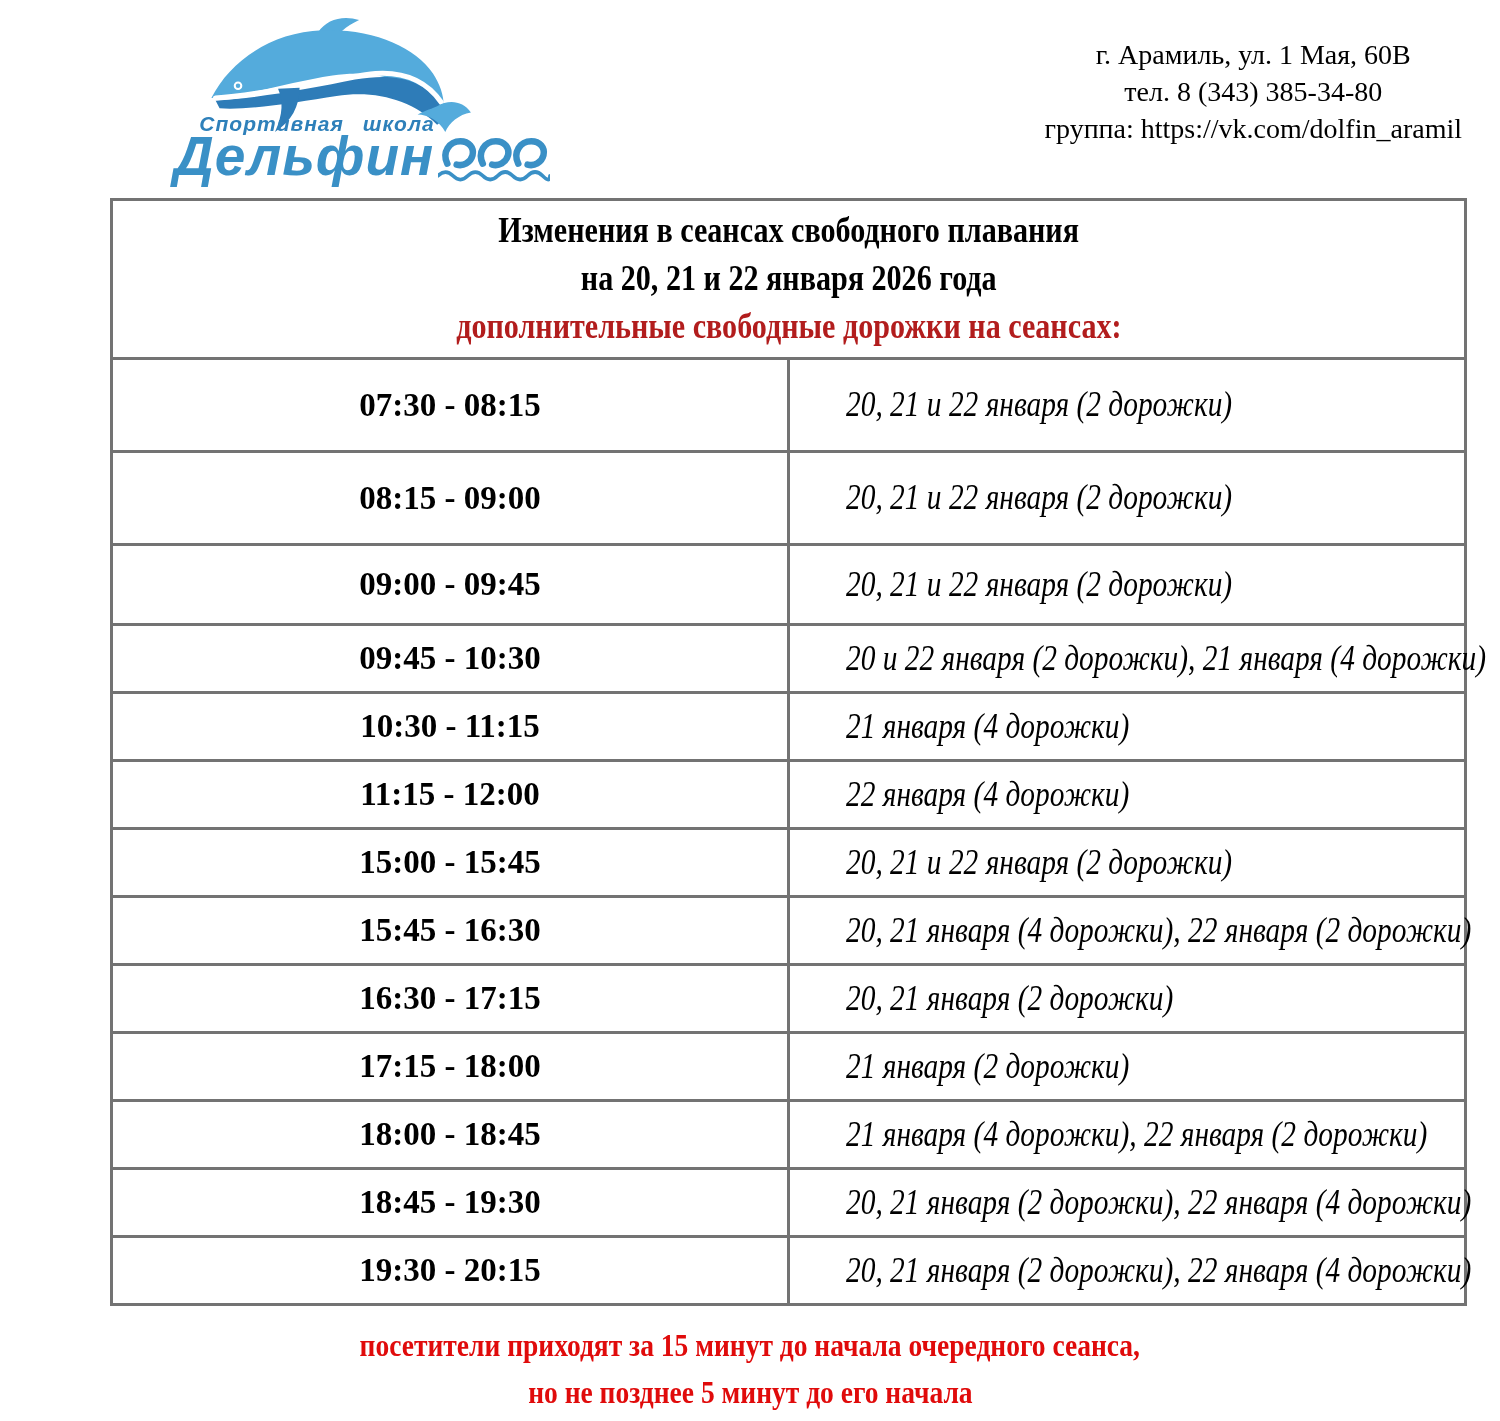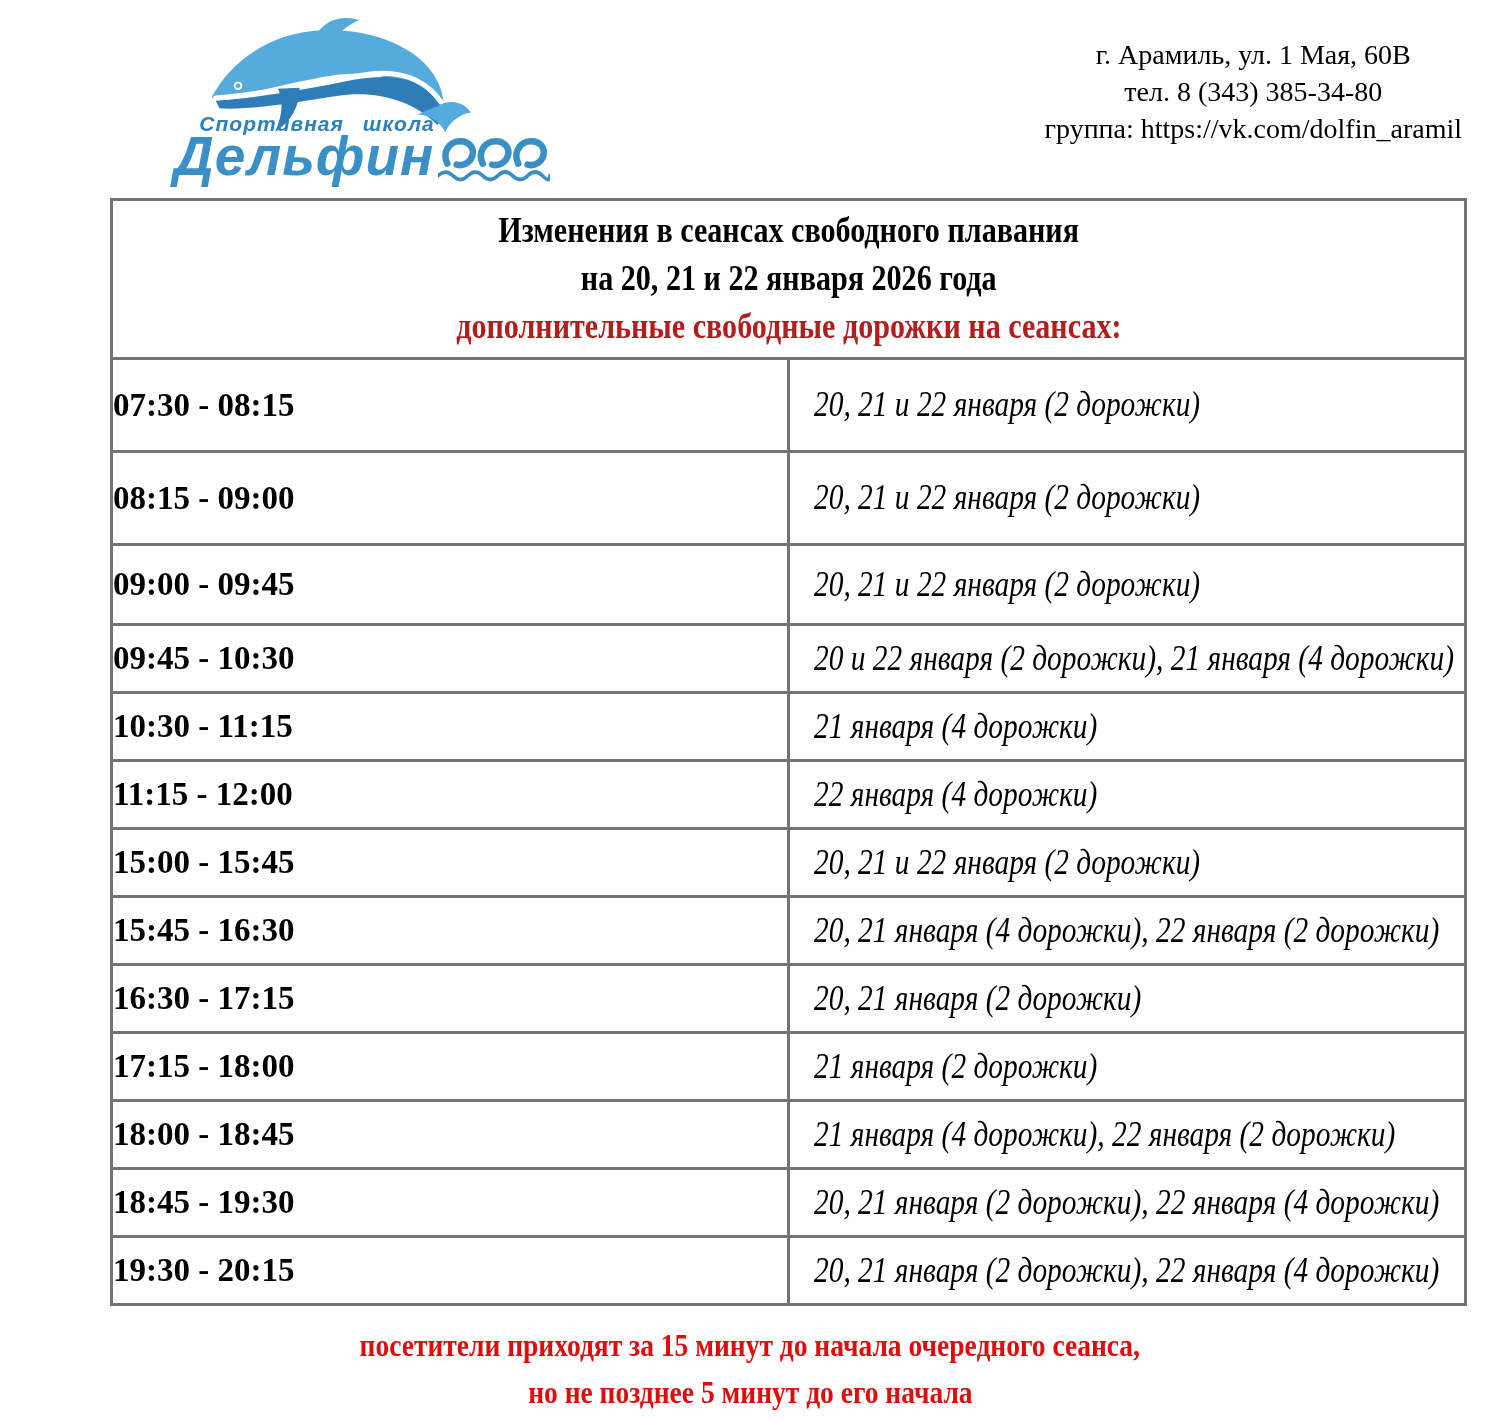--- a/index.html
+++ b/index.html
@@ -45,25 +45,25 @@
     font-weight:bold;font-size:35px;text-align:center;vertical-align:middle;
   }
   .head-line{display:block;line-height:48px;white-space:nowrap;}
   .head-line .cx{display:inline-block;transform:scaleX(0.86);transform-origin:50% 50%;}
   .head-red{color:var(--title-red);}
   tbody tr{height:68px;}
   tbody tr:nth-child(1), tbody tr:nth-child(2){height:93px;}
   tbody tr:nth-child(3){height:80px;}
   tbody tr td{border-top-width:4px;border-bottom-width:4px;}
   td.time{
-    width:278px;border-right-width:2px;vertical-align:middle;
+    width:278px;border-right-width:2px;text-align:center;vertical-align:middle;
     font-weight:bold;font-size:33px;white-space:nowrap;
   }
   td.desc{
-    padding-left:24px;vertical-align:middle;
+    padding-left:56px;vertical-align:middle;
     font-style:italic;font-size:35px;white-space:nowrap;
   }
   td.desc .cxl{display:inline-block;transform:scaleX(0.84);transform-origin:0 50%;}
   
   .note{
     position:absolute;top:1322px;left:0;width:100%;text-align:center;
     color:var(--footer-red);font-weight:bold;font-size:32px;line-height:47px;
   }
   .note .cx{display:inline-block;transform:scaleX(0.86);transform-origin:50% 50%;white-space:nowrap;}
 </style>

